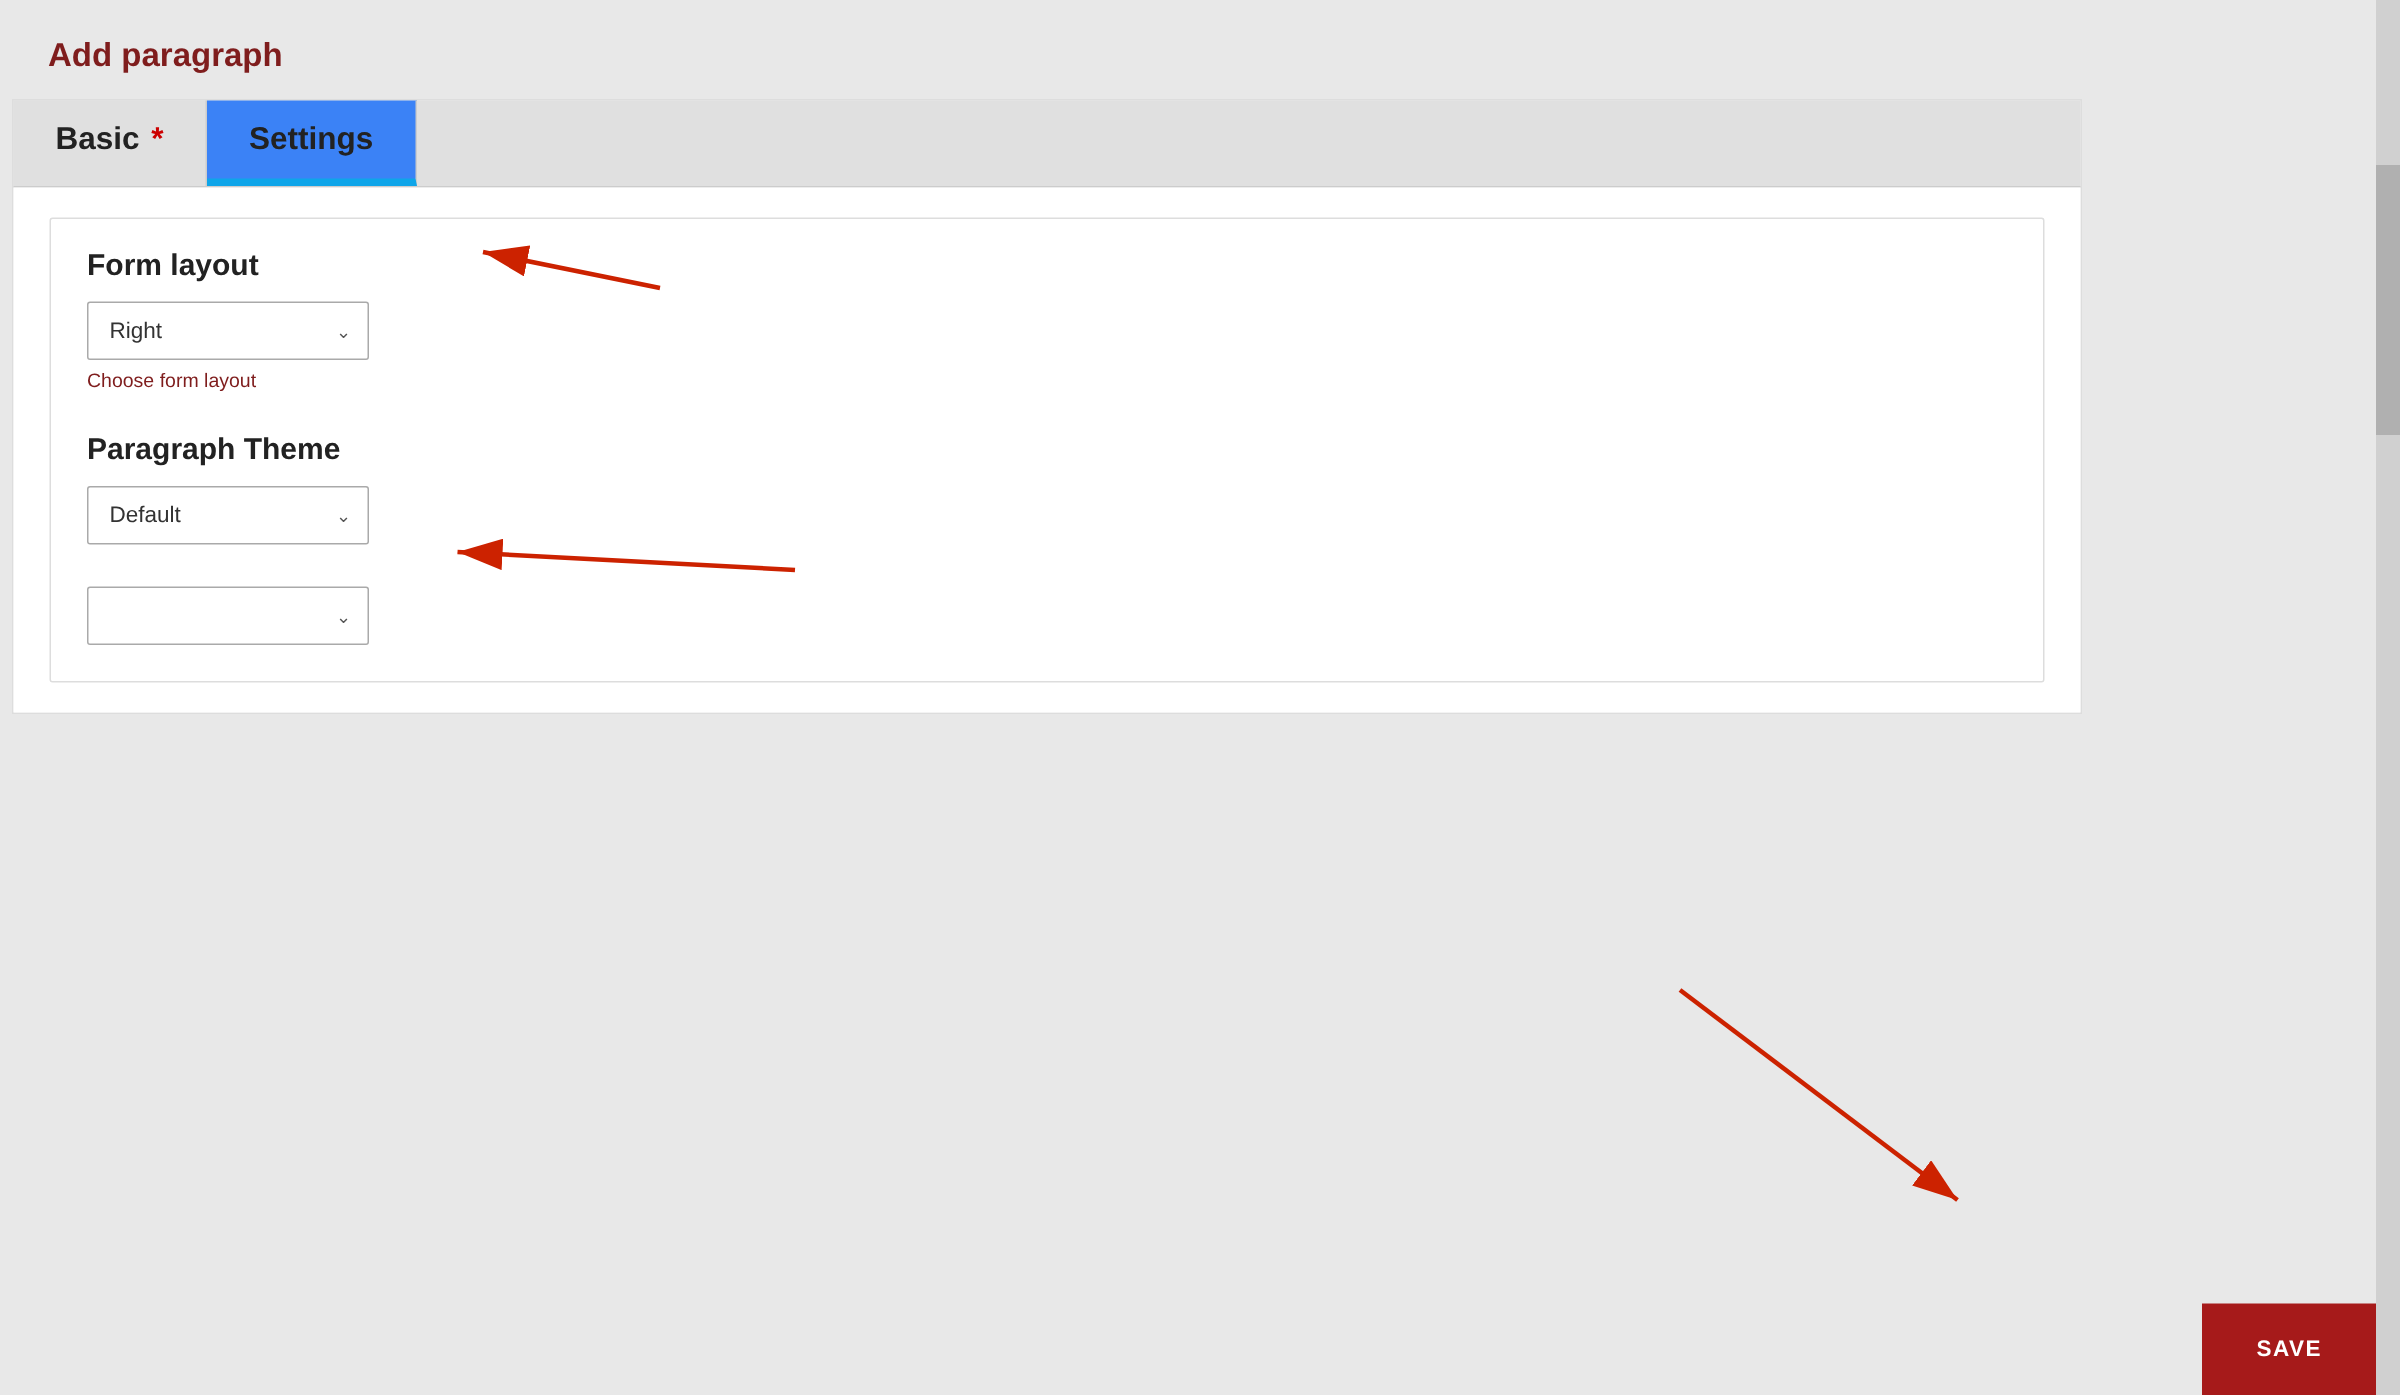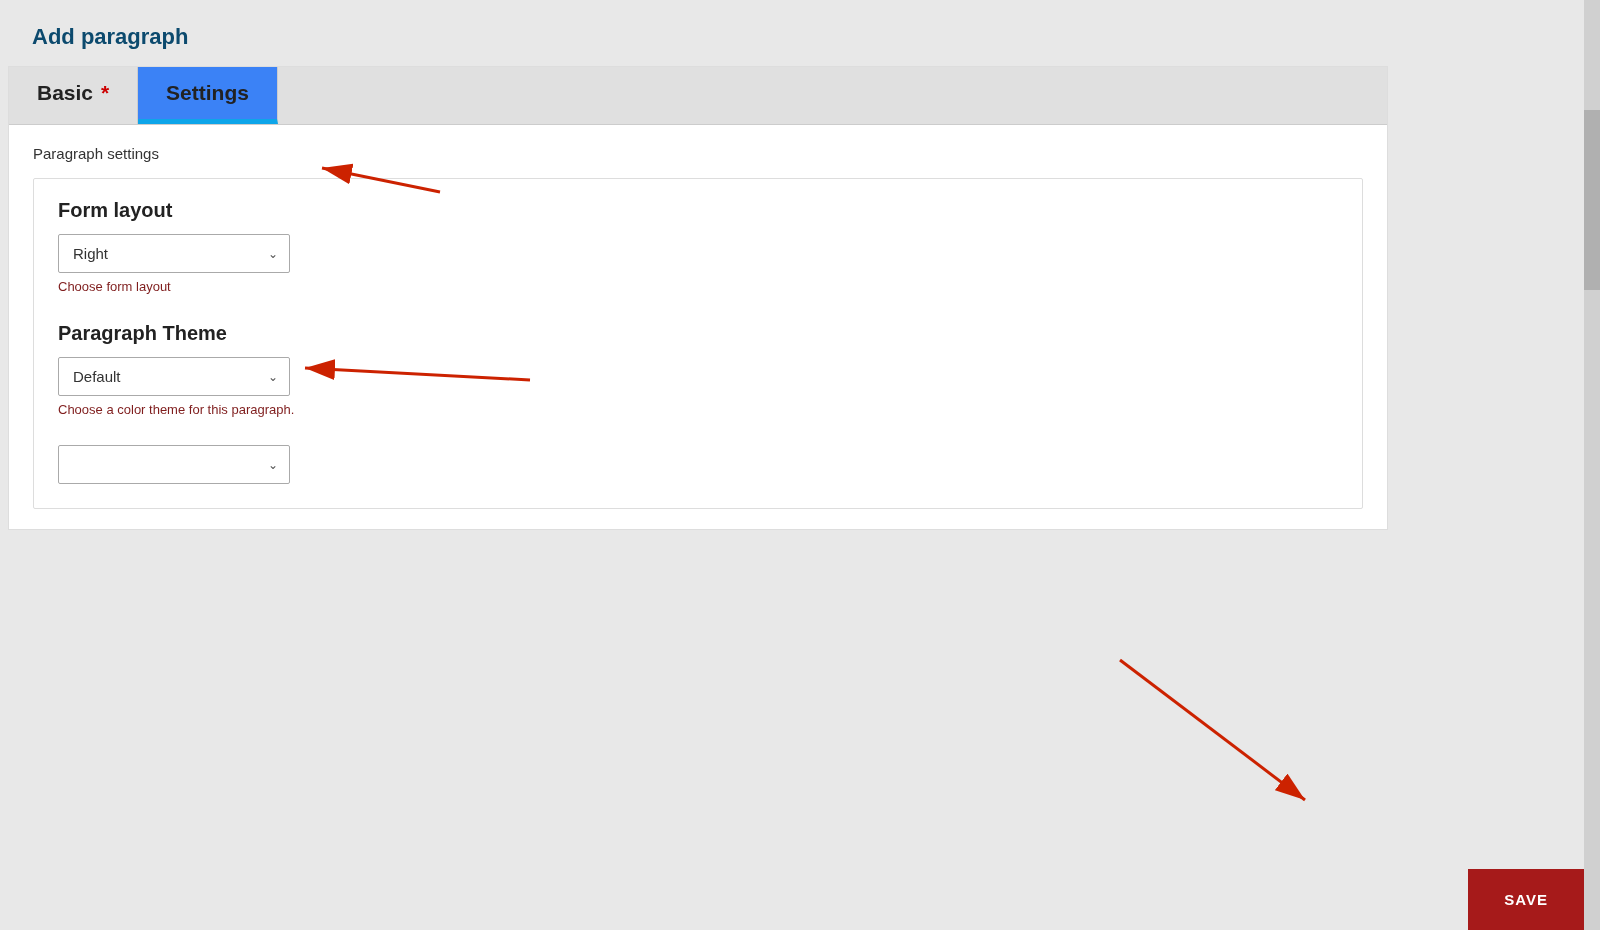--- a/index.html
+++ b/index.html
@@ -14,21 +14,21 @@
       width: 1600px;
       height: 930px;
       overflow: hidden;
       position: relative;
     }
 
     .page-title {
       padding: 24px 32px 16px 32px;
       font-size: 22px;
       font-weight: bold;
-      color: #0c4a6e;
+      color: #7f1d1d;
       background-color: #e8e8e8;
     }
 
     .main-content {
       background-color: #e8e8e8;
       padding: 0 0 0 0;
       position: relative;
     }
 
     .tabs-container {
@@ -88,21 +88,21 @@
     .field-label {
       font-size: 20px;
       font-weight: bold;
       color: #222;
       margin-bottom: 12px;
     }
 
     .select-wrapper {
       position: relative;
       display: inline-block;
-      width: 232px;
+      width: 188px;
     }
 
     .select-wrapper select {
       width: 100%;
       padding: 10px 36px 10px 14px;
       font-size: 15px;
       color: #333;
       border: 1px solid #aaa;
       border-radius: 2px;
       appearance: none;
@@ -201,21 +201,20 @@
     <div class="tabs-header">
       <div class="tab">
         <span>Basic</span><span class="required-star"> *</span>
       </div>
       <div class="tab active">
         <span>Settings</span>
       </div>
     </div>
 
     <div class="tab-content">
-      <div class="section-title">Paragraph settings</div>
 
       <div class="settings-card">
 
         <div class="field-group">
           <div class="field-label">Form layout</div>
           <div class="select-wrapper">
             <select>
               <option value="Right">Right</option>
               <option value="Left">Left</option>
               <option value="Center">Center</option>
@@ -230,21 +229,20 @@
           <div class="field-label">Paragraph Theme</div>
           <div class="select-wrapper">
             <select>
               <option value="Default">Default</option>
               <option value="Light">Light</option>
               <option value="Dark">Dark</option>
               <option value="Custom">Custom</option>
             </select>
             <span class="chevron">⌄</span>
           </div>
-          <div class="field-hint">Choose a color theme for this paragraph.</div>
         </div>
 
         <div class="field-group">
           <div class="select-wrapper">
             <select>
               <option value=""></option>
             </select>
             <span class="chevron">⌄</span>
           </div>
         </div>

